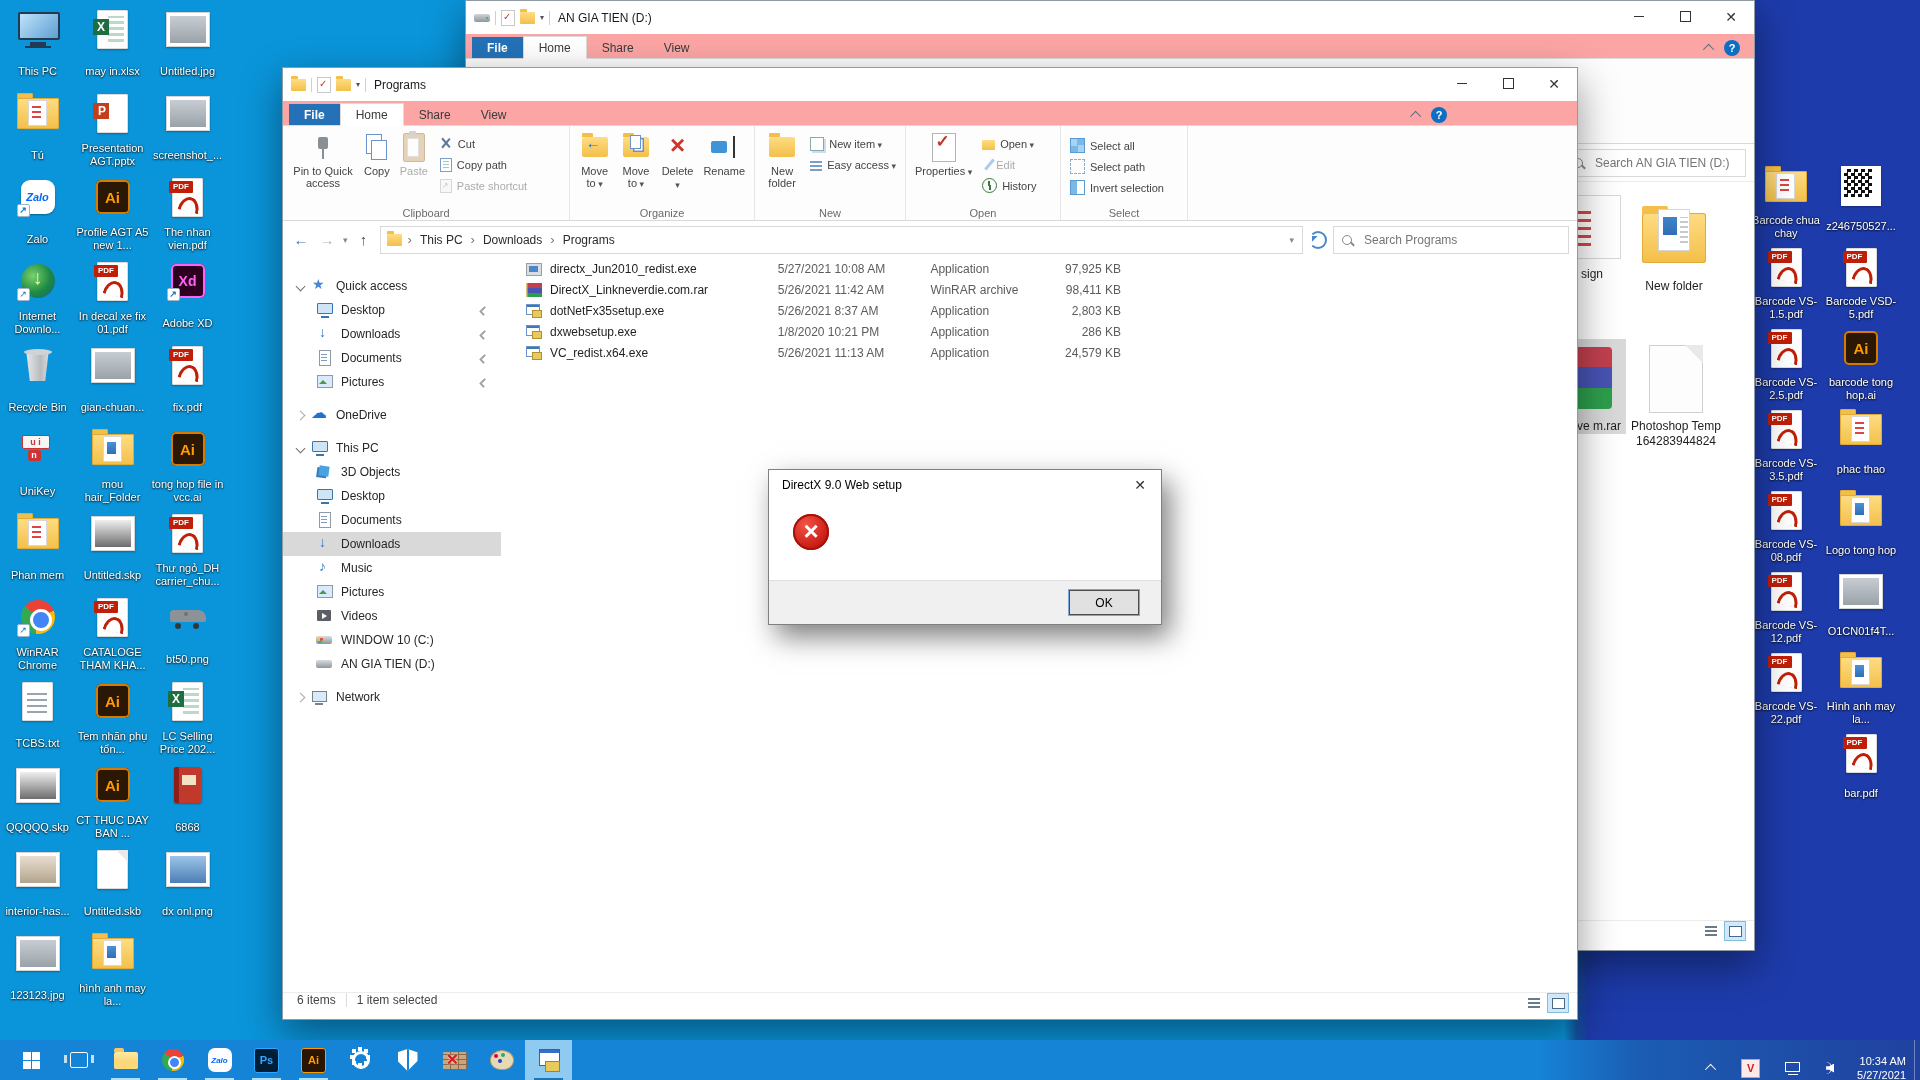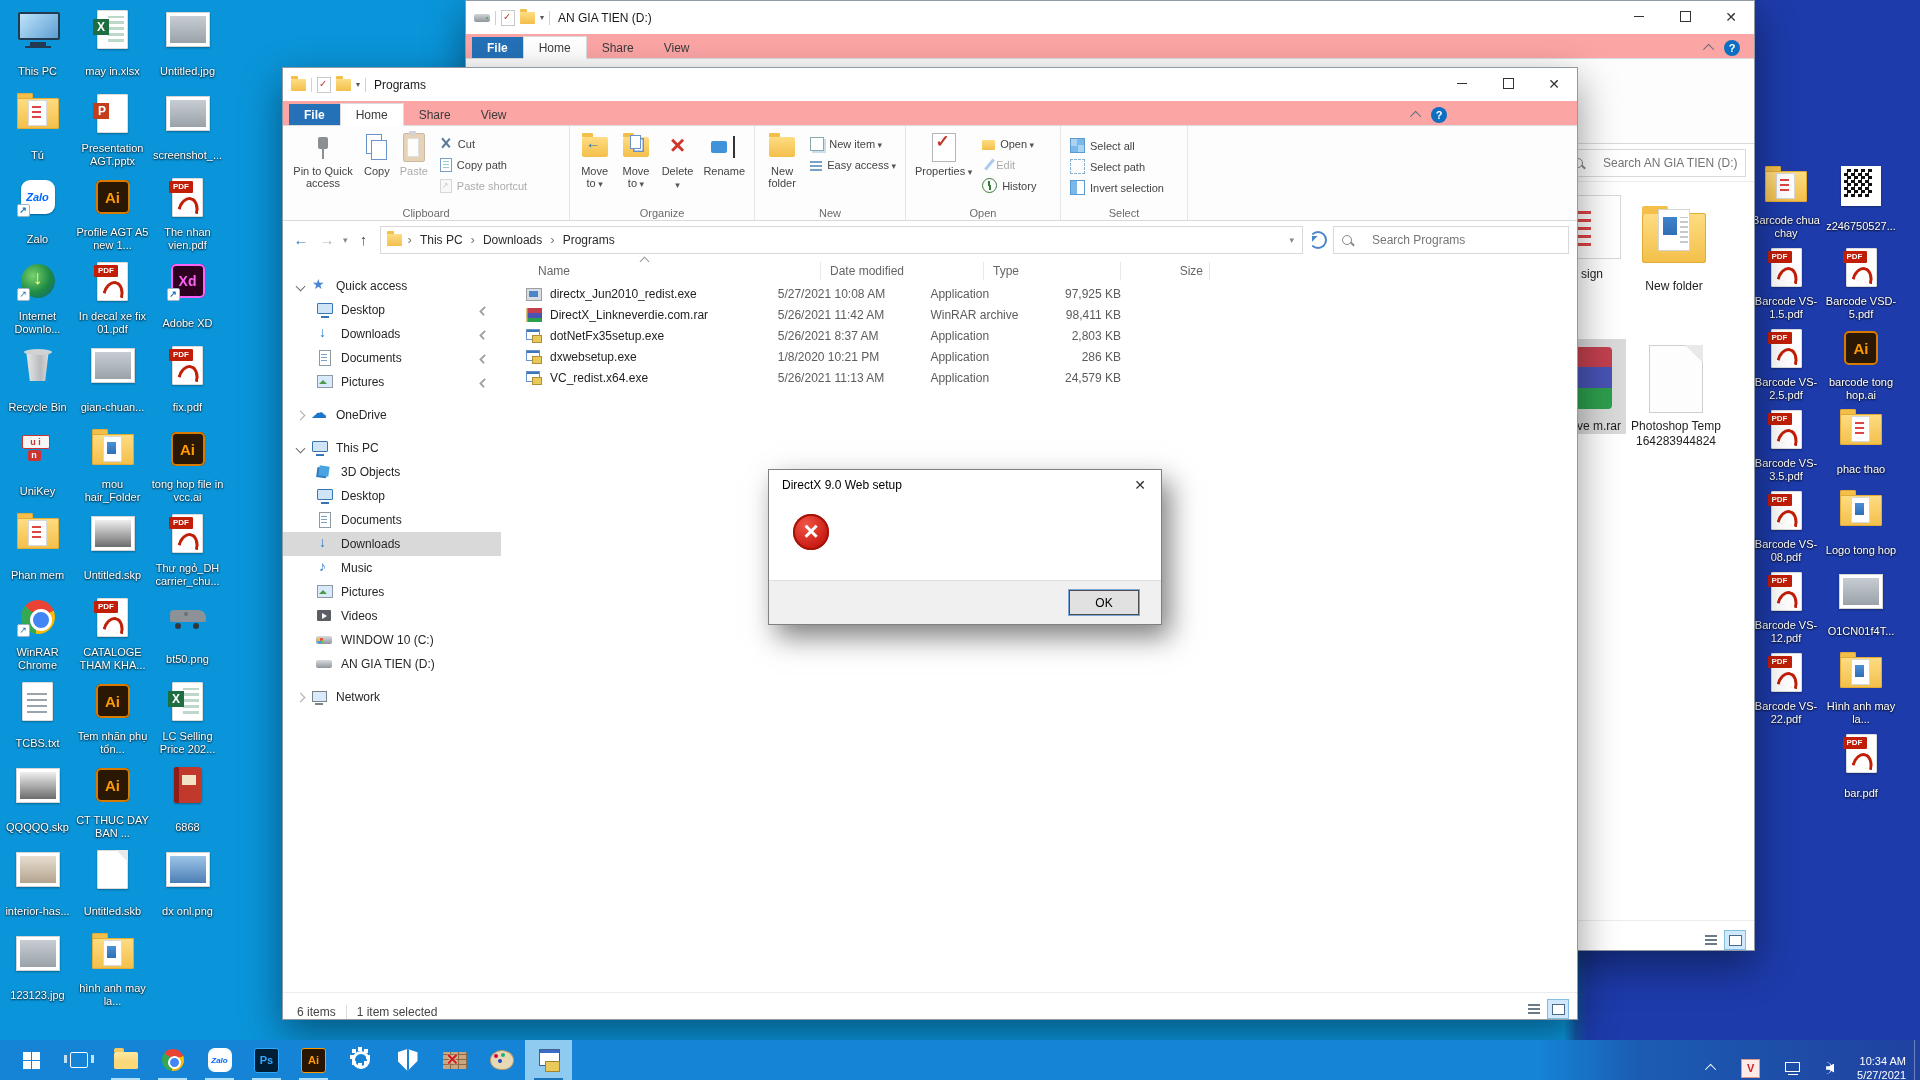--- a/index.html
+++ b/index.html
@@ -164,21 +164,21 @@
   .addr{height:37px;display:flex;align-items:center;padding:0 8px;gap:6px;background:#fff;border-bottom:1px solid #ececec}
   .nav{font-size:15px;color:#3875b5;width:20px;text-align:center}
   .nav.gray{color:#b5b5b5}
   .navsm{font-size:9px;color:#888}
   .crumbbox{flex:1;height:26px;border:1px solid #d9d9d9;display:flex;align-items:center;padding:0 6px;gap:6px;position:relative}
   .crumb{color:#2b2b2b;padding:0 2px}
   .csep{color:#777;font-size:13px}
   .cend{position:absolute;right:8px;color:#888;font-size:9px}
   .refresh{width:14px;height:14px;border:2px solid #4a86c8;border-radius:50%;border-left-color:transparent;position:relative;flex:none}
   .refresh::after{content:"";position:absolute;left:-3px;top:-1px;border:4px solid transparent;border-right-color:#4a86c8;transform:rotate(45deg)}
-  .searchbox{width:218px;height:26px;border:1px solid #d9d9d9;display:flex;align-items:center;padding:0 8px;gap:20px;color:#757575;flex:none}
+  .searchbox{width:218px;height:26px;border:1px solid #d9d9d9;display:flex;align-items:center;padding:0 8px;gap:12px;color:#757575;flex:none}
   .mag{width:8px;height:8px;border:1.5px solid #888;border-radius:50%;position:relative;flex:none}
   .mag::after{content:"";position:absolute;left:7px;top:7px;width:5px;height:1.5px;background:#888;transform:rotate(45deg)}
   
   .ebody{position:absolute;left:0;right:0;top:186px;bottom:26px;display:flex;overflow:hidden;background:#fff}
   .sidebar{width:218px;flex:none;padding-top:20px}
   .sb-item{height:24px;display:flex;align-items:center;gap:7px;padding-left:14px;position:relative;color:#262626}
   .sb-item.l1{padding-left:33px}
   .sb-item.sel{background:#d9d9d9}
   .sb-item.gap-b{margin-bottom:9px}
   .chev{width:6px;height:6px;border-right:1.4px solid #6f6f6f;border-bottom:1.4px solid #6f6f6f;flex:none}
@@ -225,21 +225,21 @@
   .fi{position:absolute;inset:0}
   .fi-folder{background:linear-gradient(#fedd83,#f3bf4a);border-radius:1px;top:2px}
   .fi-folder::before{content:"";position:absolute;top:-3px;left:0;width:7px;height:3px;background:#f3bf4a}
   .fi-exe{background:#d8dde2;border:1px solid #9aa0a6;top:1px}
   .fi-exe::after{content:"";position:absolute;left:2px;top:2px;width:9px;height:6px;background:#4a86c8}
   .fi-rar{background:linear-gradient(180deg,#c2404e 0 5px,#4853b4 5px 10px,#2d9e4d 10px);box-shadow:inset 1.5px 0 0 #d9c27a;top:0}
   .fi-setup{top:0}
   .fi-setup::before{content:"";position:absolute;left:0;top:0;width:12px;height:9px;background:#fff;border:1px solid #6a93c9;box-shadow:inset 0 2px 0 #3f76b8}
   .fi-setup::after{content:"";position:absolute;right:0;bottom:0;width: 8px;height:6px;background:#e8c95a;border:1px solid #b09030}
   
-  .status{position:absolute;left:0;right:0;bottom:0;height:26px;border-top:1px solid #ececec;display:flex;align-items:flex-end;color:#444;background:#fff}
+  .status{position:absolute;left:0;right:0;bottom:0;height:26px;border-top:1px solid #ececec;display:flex;align-items:flex-start;color:#444;background:#fff}
   .st-sep{width:1px;height:14px;background:#dcdcdc;margin:0 10px}
   .viewtg{position:absolute;right:8px;display:flex;gap:2px}
   .vt{width:20px;height:18px;position:relative;border:1px solid transparent}
   .vt.active{background:#cfe8fb;border-color:#84bde0}
   .vt-lines::after{content:"";position:absolute;left:4px;top:4px;width:12px;height:10px;
     background:repeating-linear-gradient(0deg,#6a7a88 0 2px,transparent 2px 4px)}
   .vt-thumb::after{content:"";position:absolute;left:4px;top:4px;width:11px;height:9px;border:1.5px solid #4a6a88;background:#fff}
   
   .bgitem{position:absolute;display:grid;grid-template-rows:80px auto;justify-items:center;width:96px;text-align:center}
   .bglabel{font-size:12px;line-height:15px;color:#1e1e1e;word-break:break-all;max-width:96px}
@@ -836,27 +836,20 @@
             <span class="si si-drive"></span>
             <span>AN GIA TIEN (D:)</span>
           </div>
         <div class="sb-item">
             <span class="chev closed"></span>
             <span class="si si-net"></span>
             <span>Network</span>
           </div>
       </div>
       <div class="list">
-        <div class="hdr">
-          <span class="sortup"></span>
-          <span class="hcell h-name">Name</span>
-          <span class="hcell h-date">Date modified</span>
-          <span class="hcell h-type">Type</span>
-          <span class="hcell h-size">Size</span>
-        </div>
         <div class="row">
           <span class="c-icon">
               <span class="fi fi-exe"></span>
             </span>
           <span class="c-name">directx_Jun2010_redist.exe</span>
           <span class="c-date">5/27/2021 10:08 AM</span>
           <span class="c-type">Application</span>
           <span class="c-size">97,925 KB</span>
         </div>
         <div class="row">

